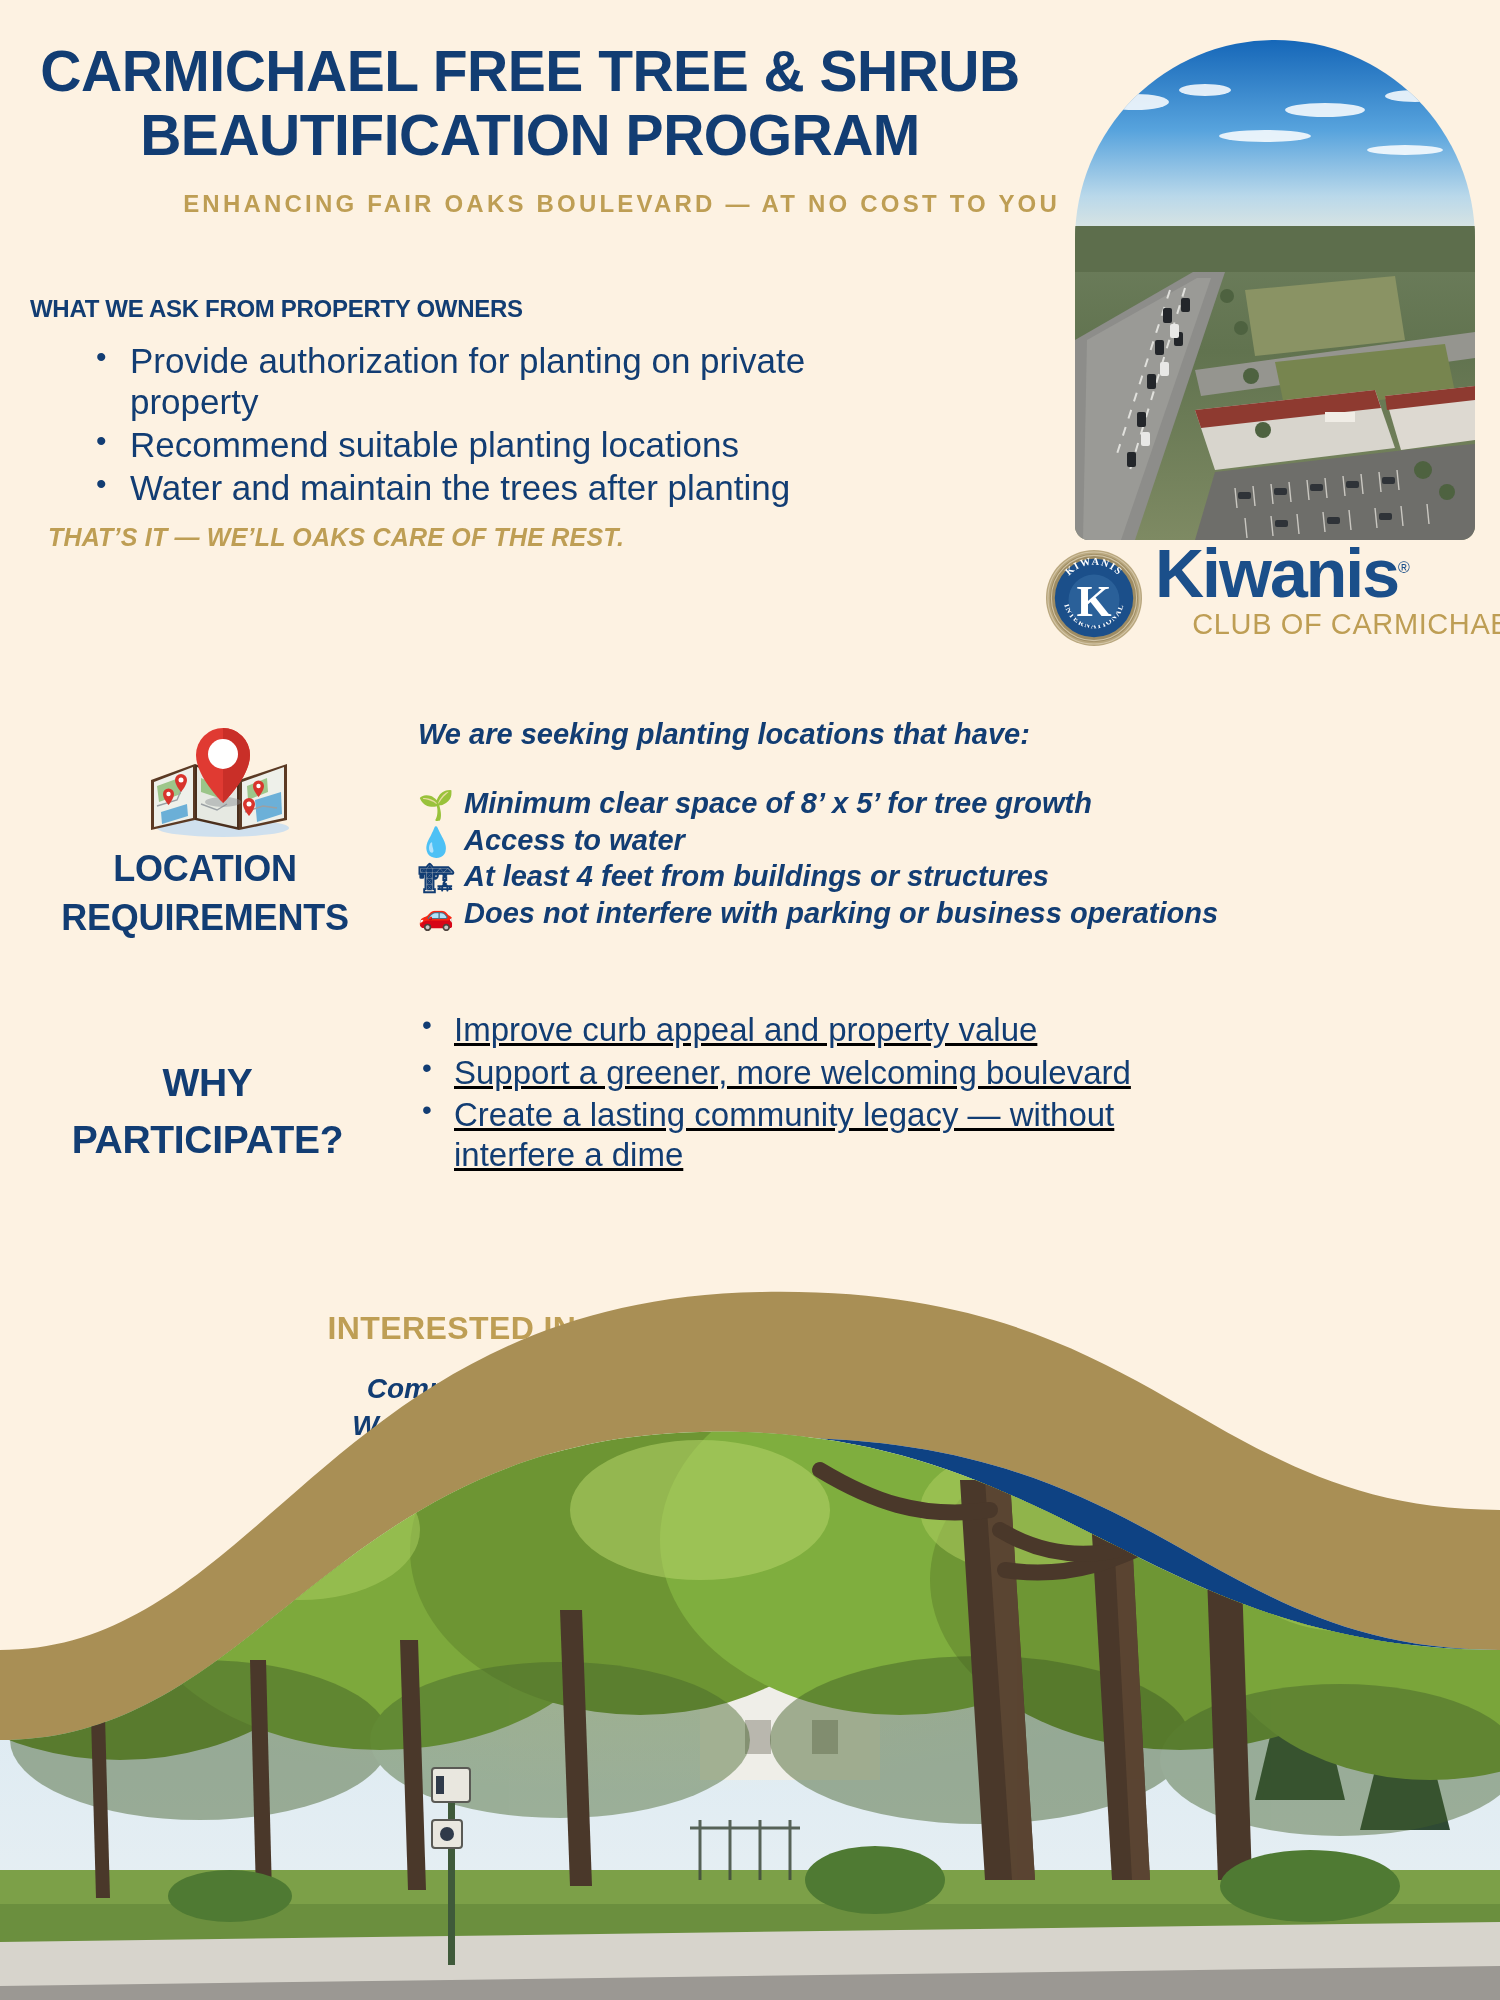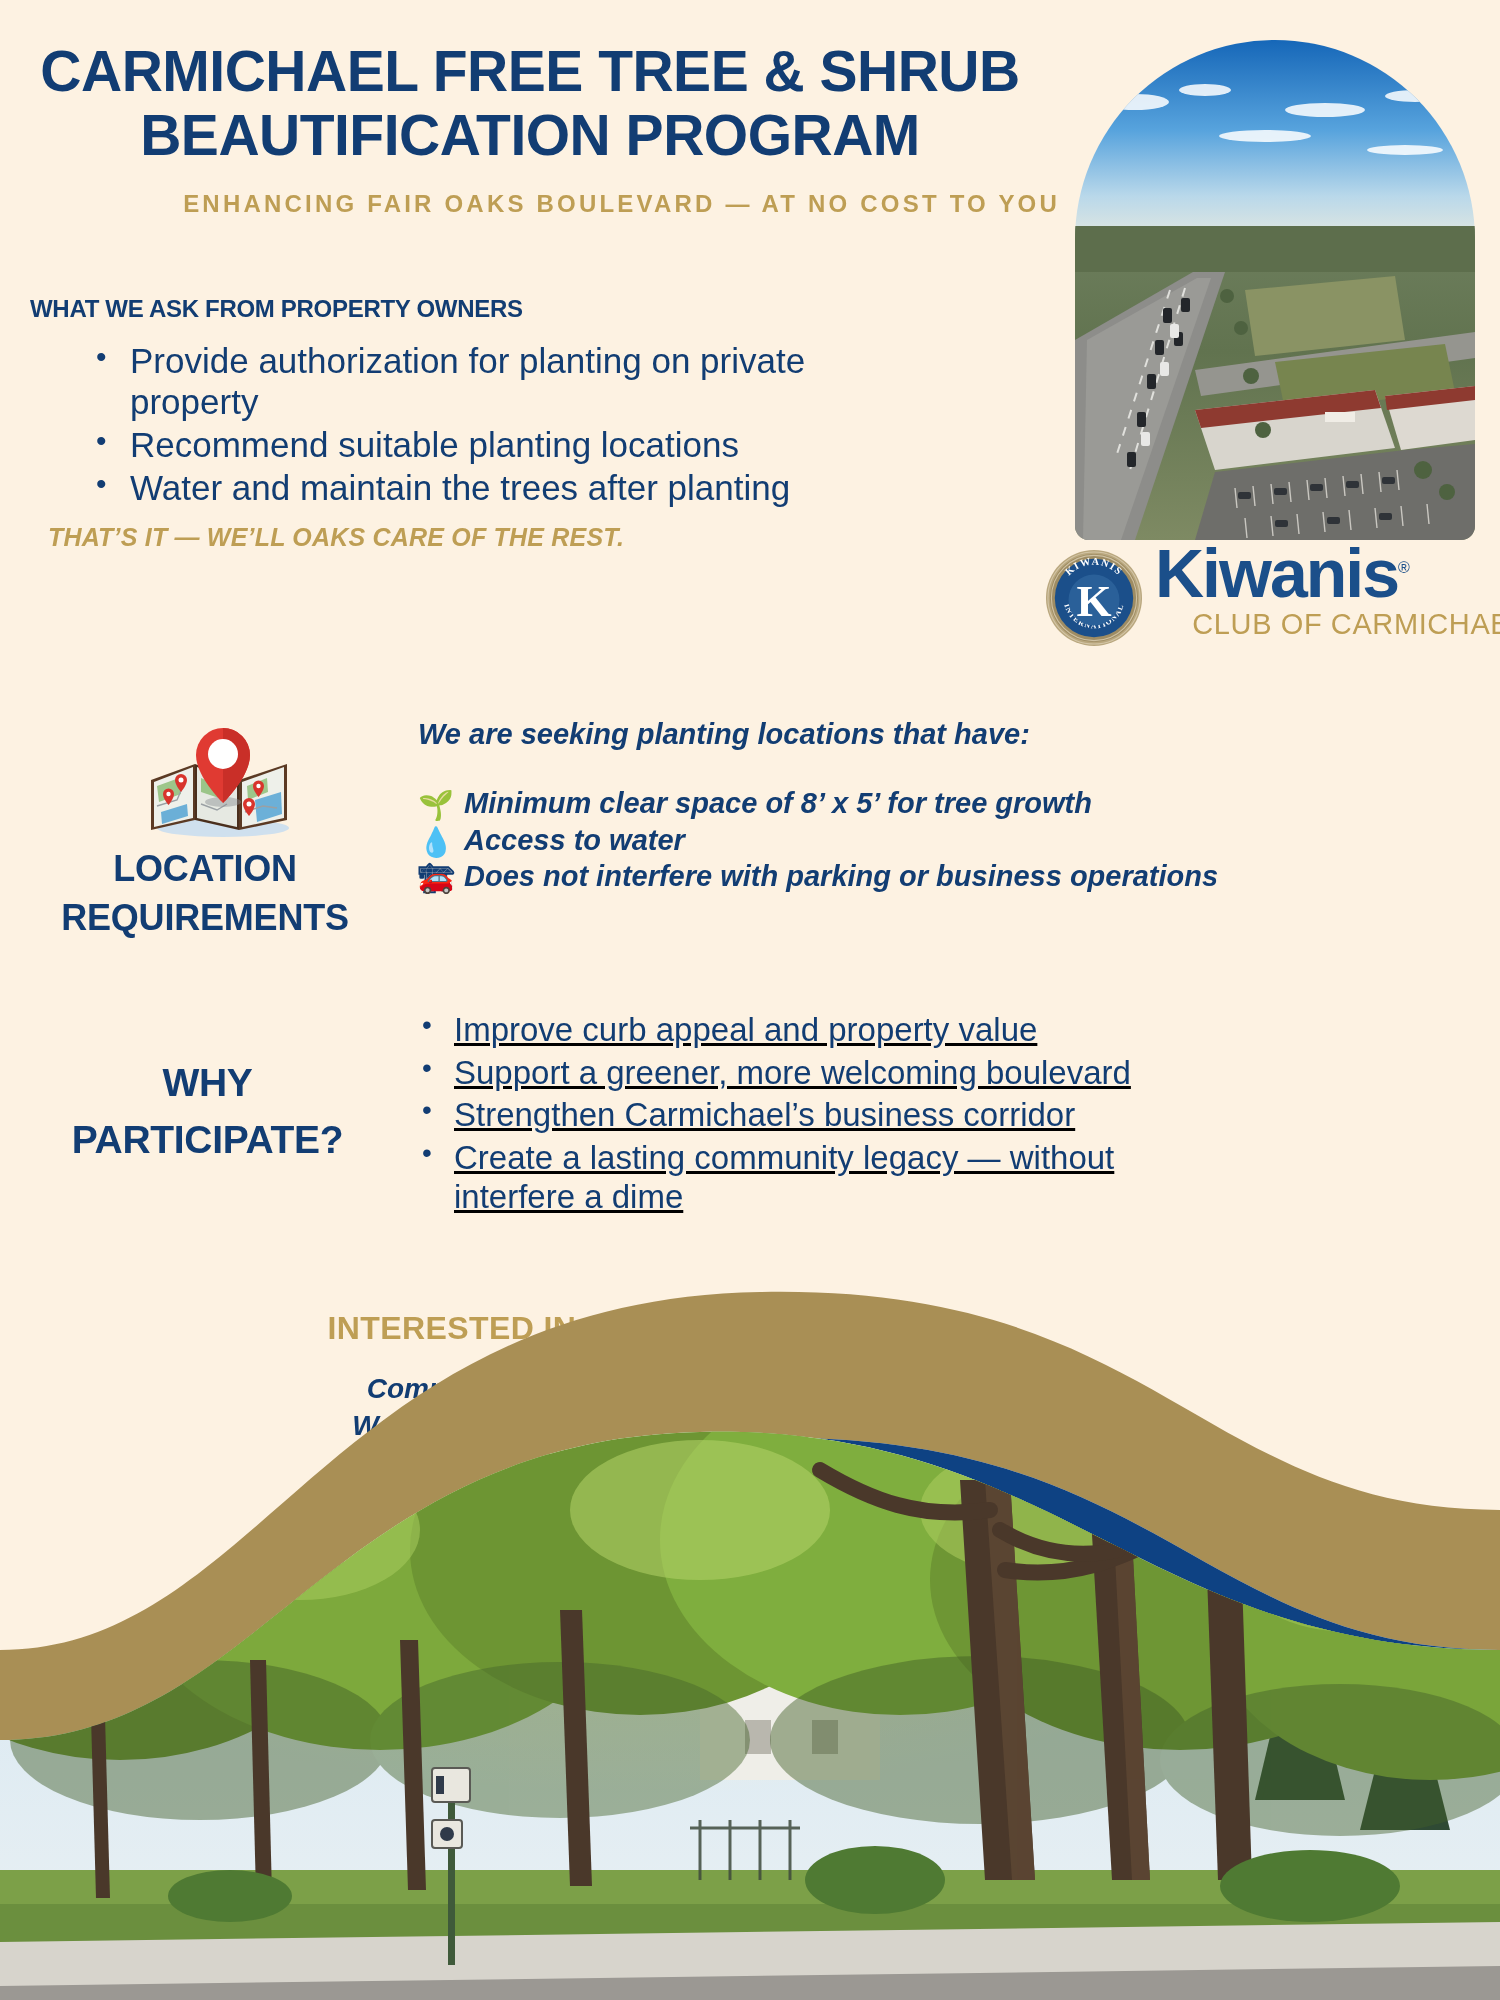--- a/index.html
+++ b/index.html
@@ -327,35 +327,35 @@
     <li>
       <span class="emo">🌱</span>
       <span>Minimum clear space of 8’ x 5’ for tree growth</span>
     </li>
     <li>
       <span class="emo">💧</span>
       <span>Access to water</span>
     </li>
     <li>
       <span class="emo">🏗</span>
+      <span>At least 4 feet from buildings or structures</span>
     </li>
     <li>
       <span class="emo">🚗</span>
       <span>Does not interfere with parking or business operations</span>
     </li>
   </ul>
 
   <div class="why-label">
     <div>WHY</div>
     <div>PARTICIPATE?</div>
   </div>
   <ul class="why-list">
     <li>Improve curb appeal and property value</li>
     <li>Support a greener, more welcoming boulevard</li>
-    <li>Strengthen Carmichael’s business corridor</li>
     <li class="justified">
       <span class="j">Create a lasting community legacy — without</span>
       <span>interfere a dime</span>
     </li>
   </ul>
 
   <div class="cta">
     <div class="cta-head">INTERESTED IN PARTICIPATING?</div>
     <div class="cta-sub">
       <div>Complete our interest form below</div>

